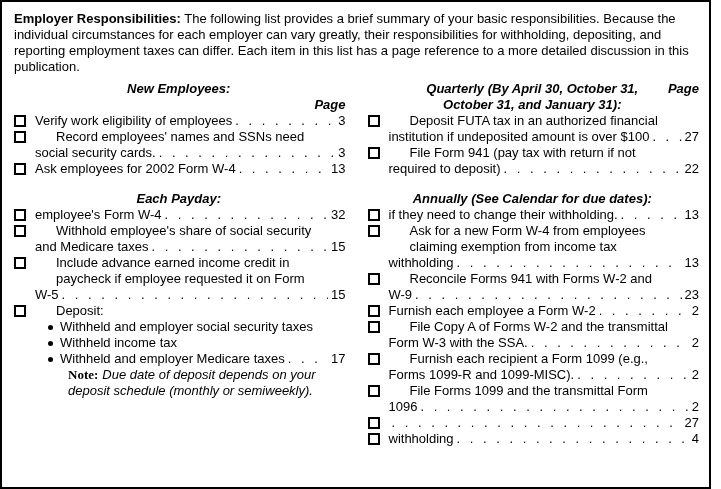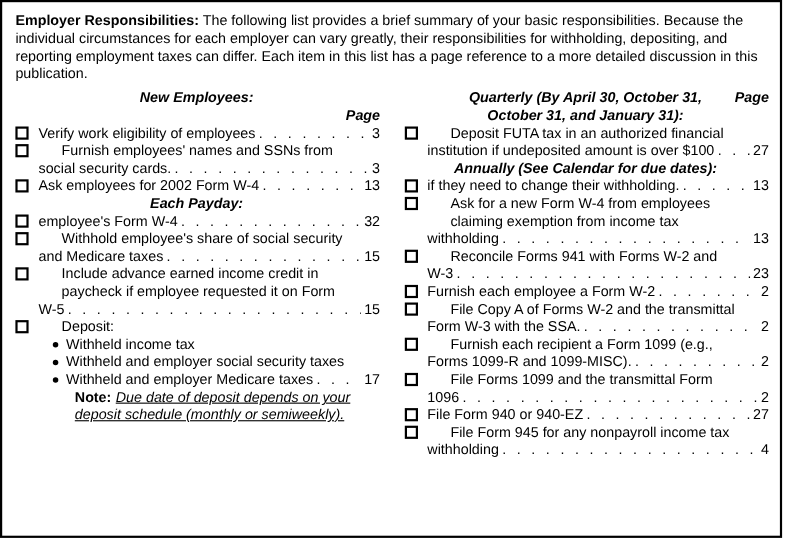--- a/index.html
+++ b/index.html
@@ -11,21 +11,21 @@
     color:#000;
     font-family:"Liberation Sans","DejaVu Sans",sans-serif;
     font-size:13px; line-height:16px;
     padding:9px 10px 0 10px;
     overflow:hidden;
   }
   .hdr { margin:0 2px 6px 2px; }
   .hdr b { font-weight:bold; }
   .cols { display:flex; gap:20px; }
   .col { flex:1 1 0; min-width:0; }
-  .sec + .sec { }
+  .sec + .sec { margin-top:14px; }
   .sec-head { position:relative;font-style:italic; }
   .sec-title { font-weight:bold; text-align:center; white-space:nowrap; }
   .page-lbl-line { font-weight:bold; text-align:right; }
   .page-lbl-abs { position:absolute; right:0; top:0; font-weight:bold; }
   .item { display:flex; align-items:flex-start; }
   .cb {
     flex:0 0 auto; width:12px; height:12px;
     border:2px solid #000; background:#fff;
     margin:2px 9px 0 2px;
   }
@@ -39,22 +39,22 @@
     letter-spacing:3px;
   }
   .pg { flex:0 0 auto; }
   .bullets { padding-left:12px; }
   .bl { display:flex; align-items:baseline; white-space:nowrap; }
   .dot {
     flex:0 0 auto; width:5px; height:5px; border-radius:50%;
     background:#000; margin:0 7px 0 1px; align-self:center;
   }
   .note { padding-left:12px; }
-  .note .nlbl { font-weight:bold; margin-right:4px; }
-  .note i { font-style:italic;text-decoration:underline; }
+  .note .nlbl { font-weight:bold; margin-right:4px;font-family:Liberation Serif, serif; }
+  .note i { font-style:italic; }
 </style>
 </head>
 <body>
 
 <div class="page-doc">
 
   <div class="hdr">
     <b>Employer Responsibilities:</b>
     <span>The following list provides a brief summary of your basic responsibilities. Because the individual circumstances for each employer can vary greatly, their responsibilities for withholding, depositing, and reporting employment taxes can differ. Each item in this list has a page reference to a more detailed discussion in this publication.</span>
   </div>
@@ -76,21 +76,21 @@
               <span class="lt">Verify work eligibility of employees</span>
               <span class="leader"></span>
               <span class="pg">3</span>
             </div>
           </div>
         </div>
 
         <div class="item">
           <span class="cb"></span>
           <div class="itxt">
-            <div class="line">Furnish employees' names and SSNs from</div>
+            <div class="line">Record employees' names and SSNs need</div>
             <div class="pline">
               <span class="lt">social security cards.</span>
               <span class="leader"></span>
               <span class="pg">3</span>
             </div>
           </div>
         </div>
 
         <div class="item">
           <span class="cb"></span>
@@ -145,25 +145,25 @@
           </div>
         </div>
 
         <div class="item">
           <span class="cb"></span>
           <div class="itxt">
             <div class="line">Deposit:</div>
             <div class="bullets">
               <div class="bl">
                 <span class="dot"></span>
-                <span>Withheld income tax</span>
+                <span>Withheld and employer social security taxes</span>
               </div>
               <div class="bl">
                 <span class="dot"></span>
-                <span>Withheld and employer social security taxes</span>
+                <span>Withheld income tax</span>
               </div>
               <div class="bl pline">
                 <span class="dot"></span>
                 <span class="lt">Withheld and employer Medicare taxes</span>
                 <span class="leader"></span>
                 <span class="pg">17</span>
               </div>
             </div>
             <div class="note">
               <div class="line"><span class="nlbl">Note:</span><i>Due date of deposit depends on your</i></div>
@@ -189,20 +189,31 @@
           <div class="itxt">
             <div class="line">Deposit FUTA tax in an authorized financial</div>
             <div class="pline">
               <span class="lt">institution if undeposited amount is over $100</span>
               <span class="leader"></span>
               <span class="pg">27</span>
             </div>
           </div>
         </div>
 
+        <div class="item">
+          <span class="cb"></span>
+          <div class="itxt">
+            <div class="line">File Form 941 (pay tax with return if not</div>
+            <div class="pline">
+              <span class="lt">required to deposit)</span>
+              <span class="leader"></span>
+              <span class="pg">22</span>
+            </div>
+          </div>
+        </div>
       </div>
 
       <div class="sec">
         <div class="sec-head">
           <div class="sec-title">Annually (See Calendar for due dates):</div>
         </div>
 
         <div class="item">
           <span class="cb"></span>
           <div class="itxt">
@@ -225,21 +236,21 @@
               <span class="pg">13</span>
             </div>
           </div>
         </div>
 
         <div class="item">
           <span class="cb"></span>
           <div class="itxt">
             <div class="line">Reconcile Forms 941 with Forms W-2 and</div>
             <div class="pline">
-              <span class="lt">W-3</span>
+              <span class="lt">W-9</span>
               <span class="leader"></span>
               <span class="pg">23</span>
             </div>
           </div>
         </div>
 
         <div class="item">
           <span class="cb"></span>
           <div class="itxt">
             <div class="pline">
@@ -283,31 +294,29 @@
               <span class="leader"></span>
               <span class="pg">2</span>
             </div>
           </div>
         </div>
 
         <div class="item">
           <span class="cb"></span>
           <div class="itxt">
             <div class="pline">
-              <span class="lt">File Form 940 or 940-EZ</span>
               <span class="leader"></span>
               <span class="pg">27</span>
             </div>
           </div>
         </div>
 
         <div class="item">
           <span class="cb"></span>
           <div class="itxt">
-            <div class="line">File Form 945 for any nonpayroll income tax</div>
             <div class="pline">
               <span class="lt">withholding</span>
               <span class="leader"></span>
               <span class="pg">4</span>
             </div>
           </div>
         </div>
 
       </div>
     </div>

